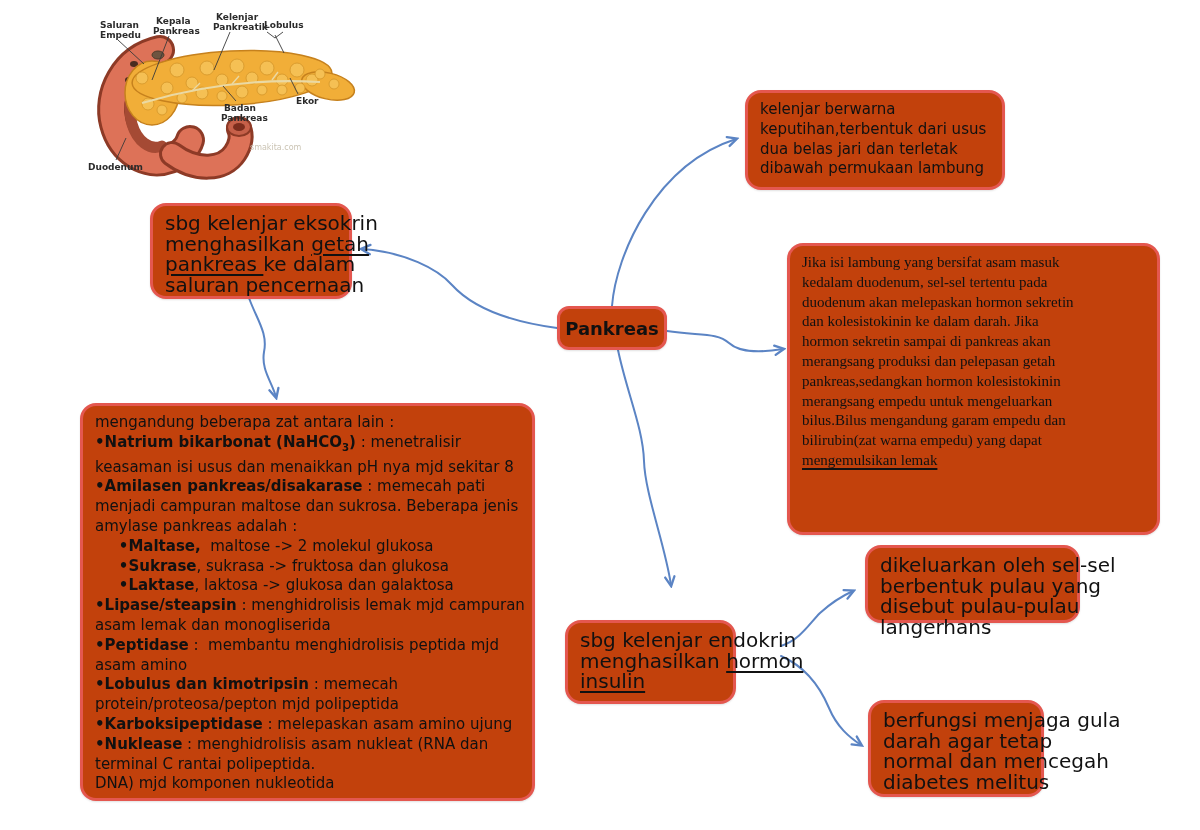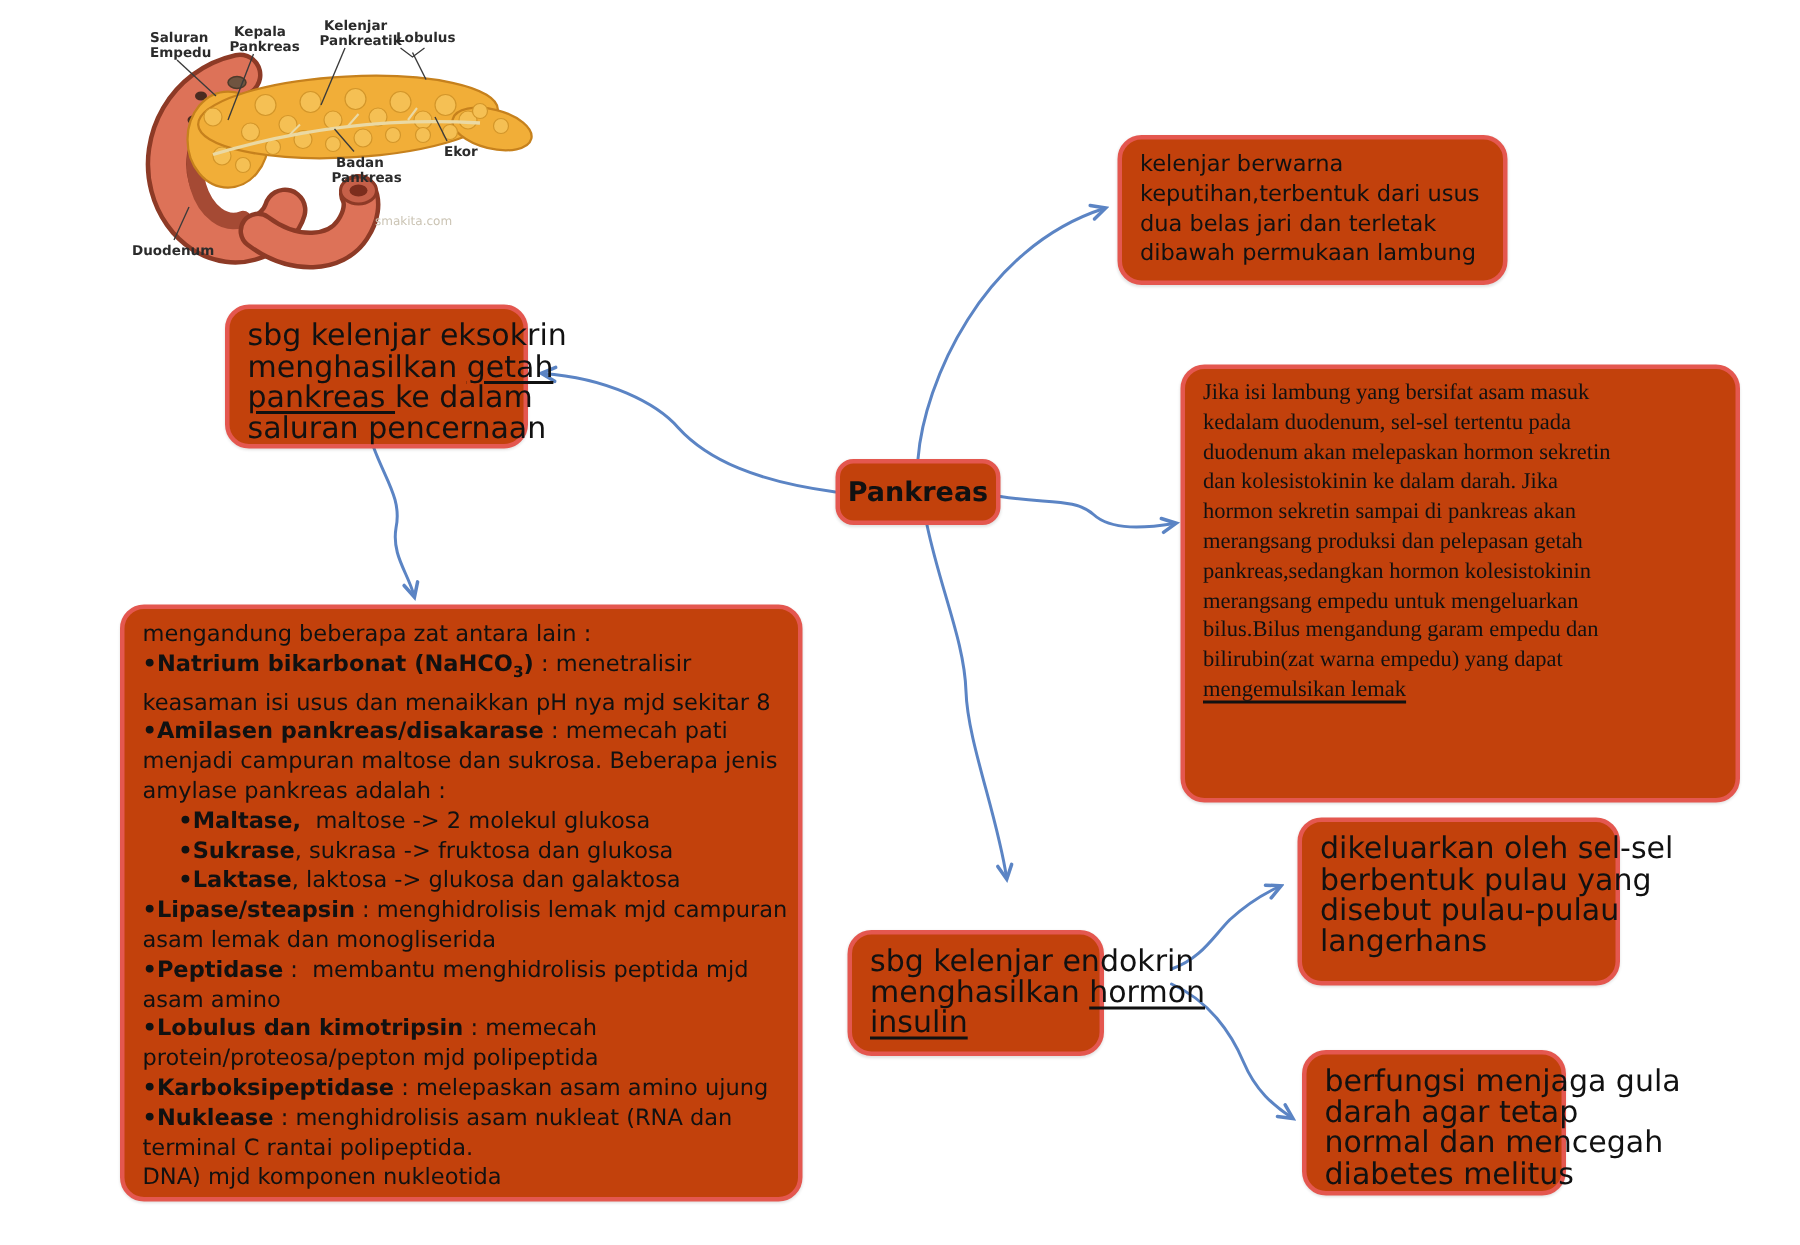--- a/index.html
+++ b/index.html
@@ -176,21 +176,21 @@
     <div class="tline"><span>terminal C rantai polipeptida.</span></div>
     <div class="tline"><span>DNA) mjd komponen nukleotida</span></div>
   </div>
 
 <div class="box fs155" style="left:565px;top:620px;width:171px;height:84px;">
     <div class="tline"><span>sbg kelenjar endokrin</span></div>
     <div class="tline"><span>menghasilkan </span><span class="u">hormon</span></div>
     <div class="tline"><span class="u">insulin</span></div>
   </div>
 
-<div class="box fs155" style="left:865px;top:545px;width:215px;height:112px;">
+<div class="box fs155" style="left:865px;top:545px;width:215px;height:78px;">
     <div class="tline"><span>dikeluarkan oleh sel-sel</span></div>
     <div class="tline"><span>berbentuk pulau yang</span></div>
     <div class="tline"><span>disebut pulau-pulau</span></div>
     <div class="tline"><span>langerhans</span></div>
   </div>
 
 <div class="box fs155" style="left:868px;top:700px;width:176px;height:97px;">
     <div class="tline"><span>berfungsi menjaga gula</span></div>
     <div class="tline"><span>darah agar tetap</span></div>
     <div class="tline"><span>normal dan mencegah</span></div>

